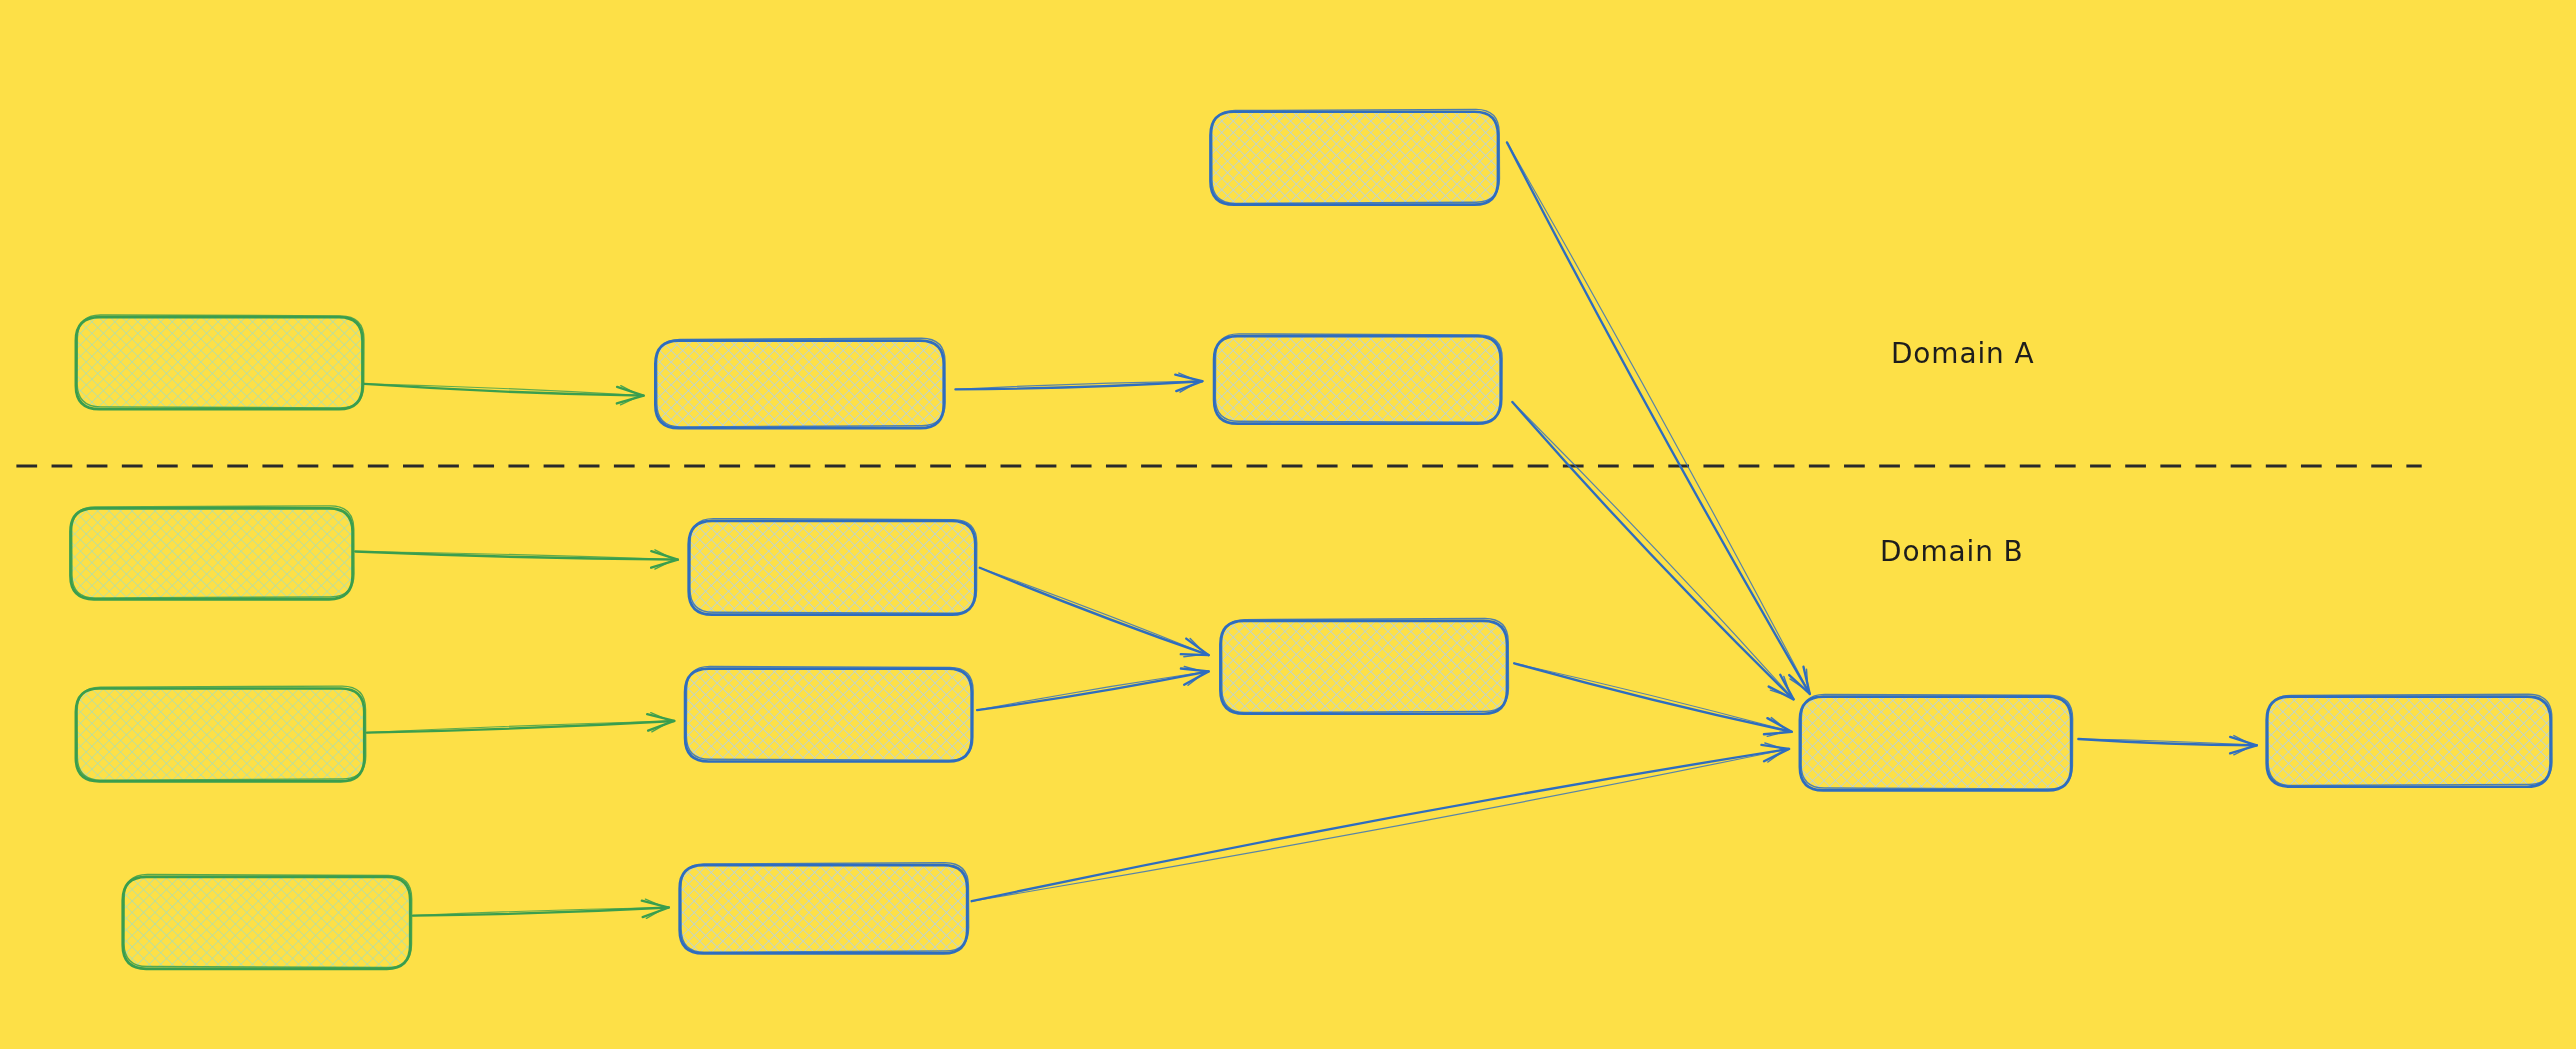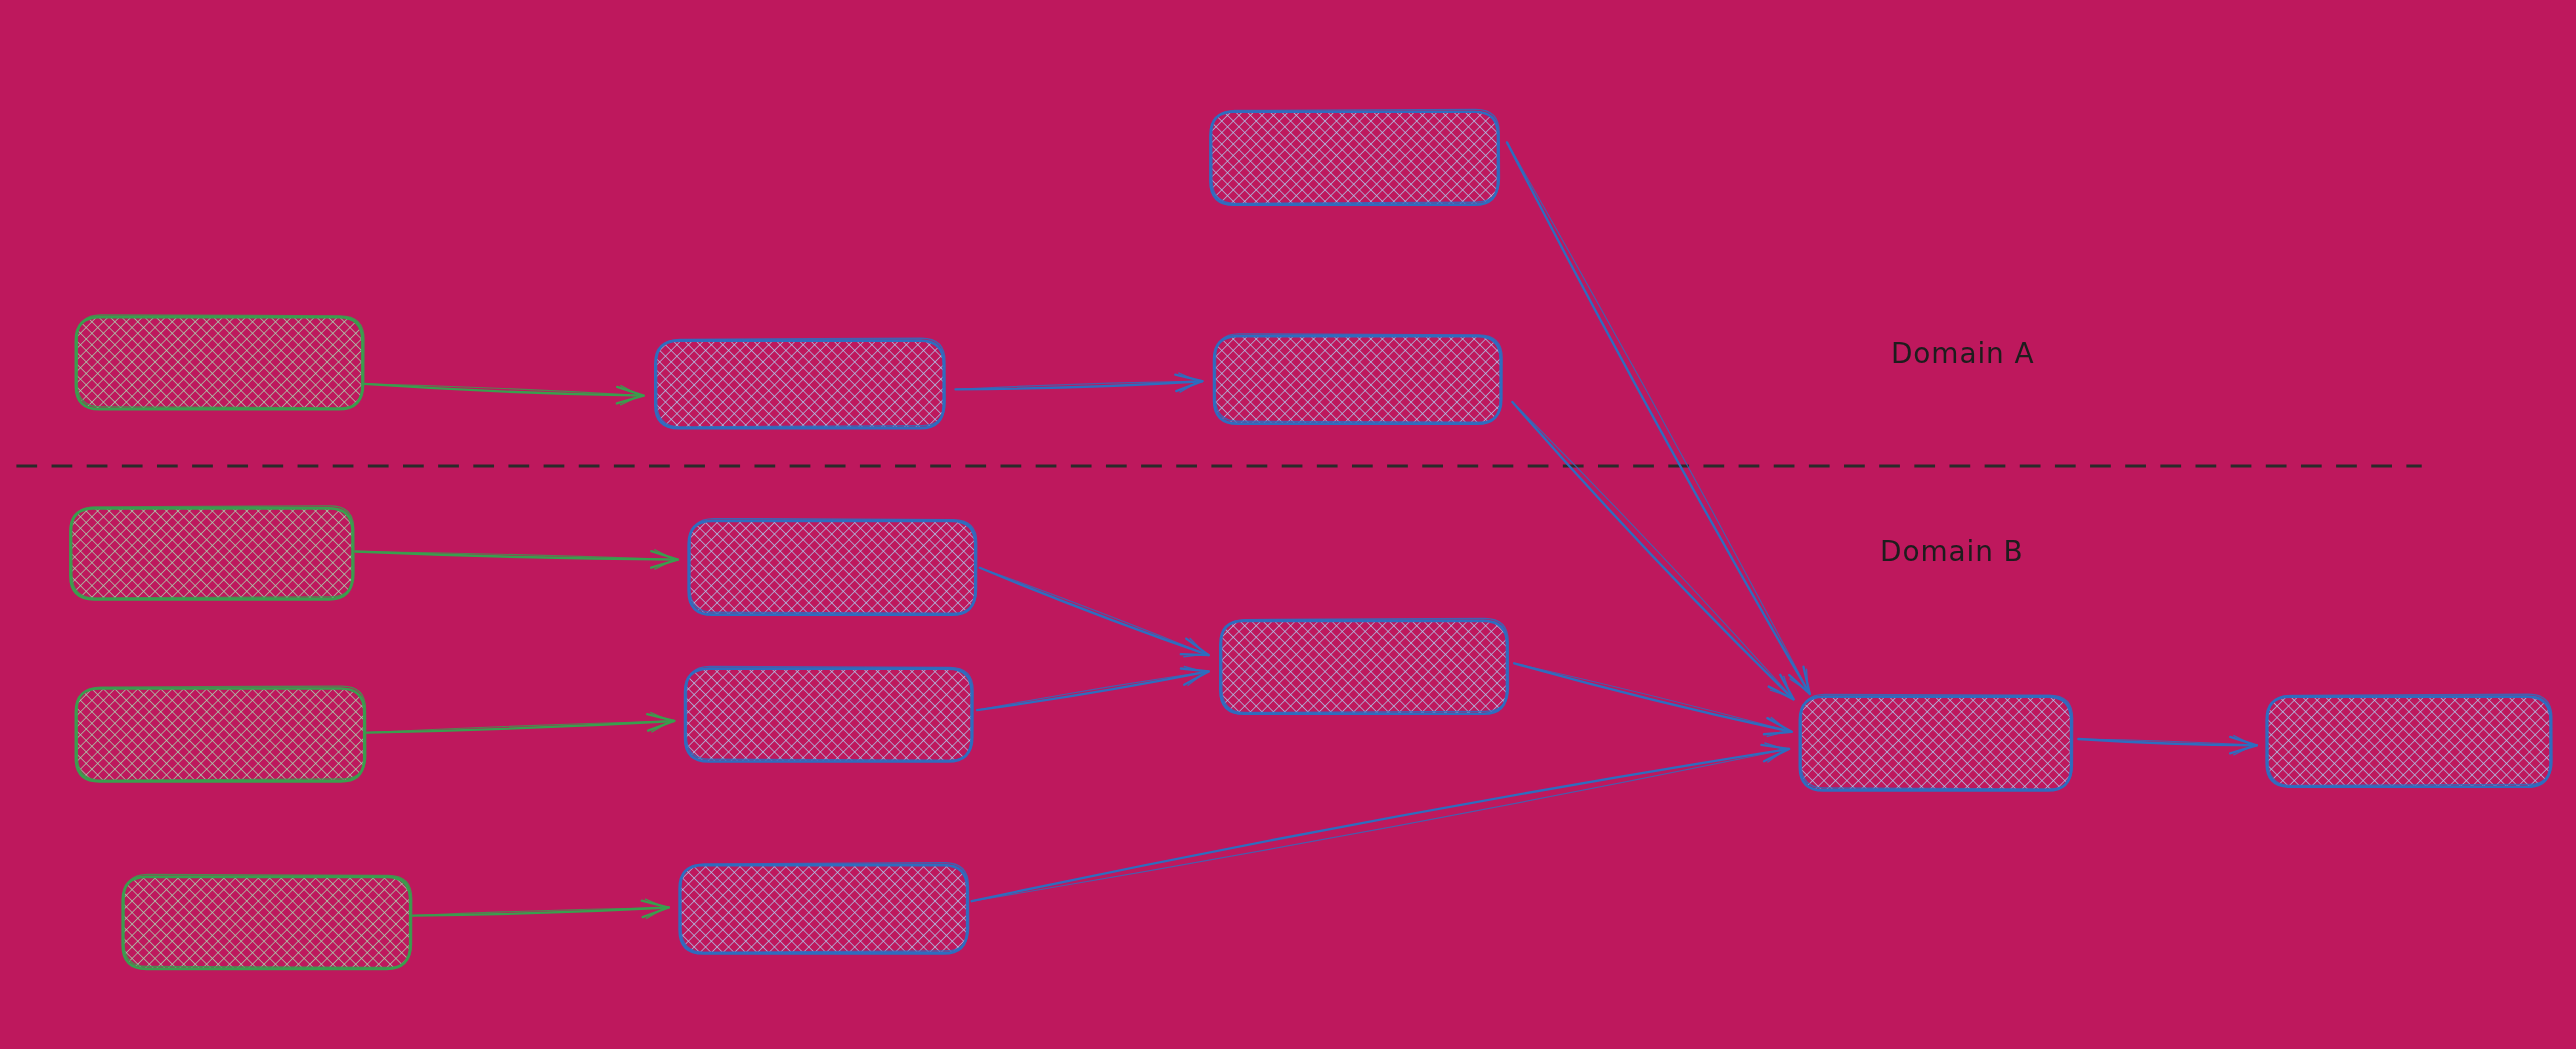--- a/index.html
+++ b/index.html
@@ -4,21 +4,21 @@
 <style>
   html, body {
     margin: 0;
     padding: 0;
     background: #ffffff;
   }
   .canvas-wrap {
     position: relative;
     width: 2576px;
     height: 1049px;
-    background: #be185d;
+    background: #fde047;
     overflow: hidden;
   }
   svg.diagram {
     display: block;
     width: 2576px;
     height: 1049px;
   }
   text.domain-label {
     font-family: "DejaVu Sans", cursive, sans-serif;
     letter-spacing: 1px;

